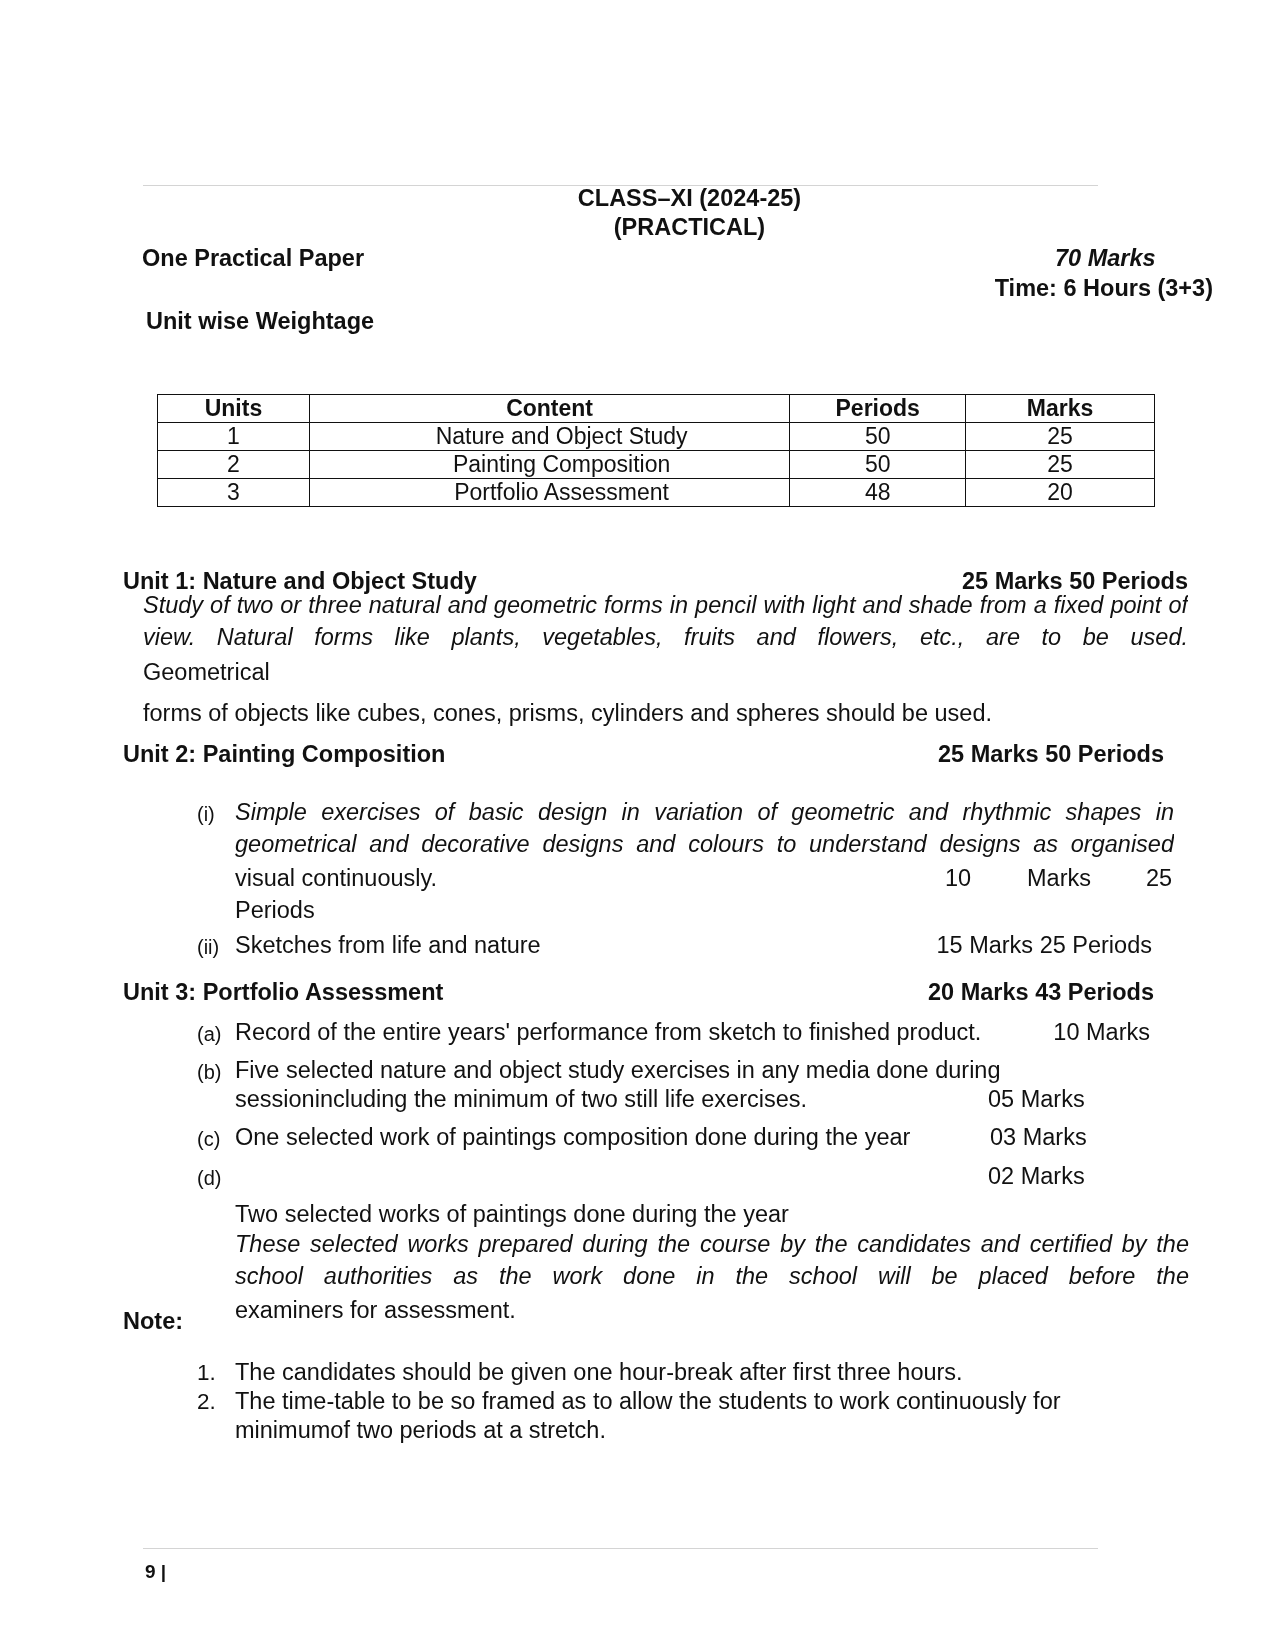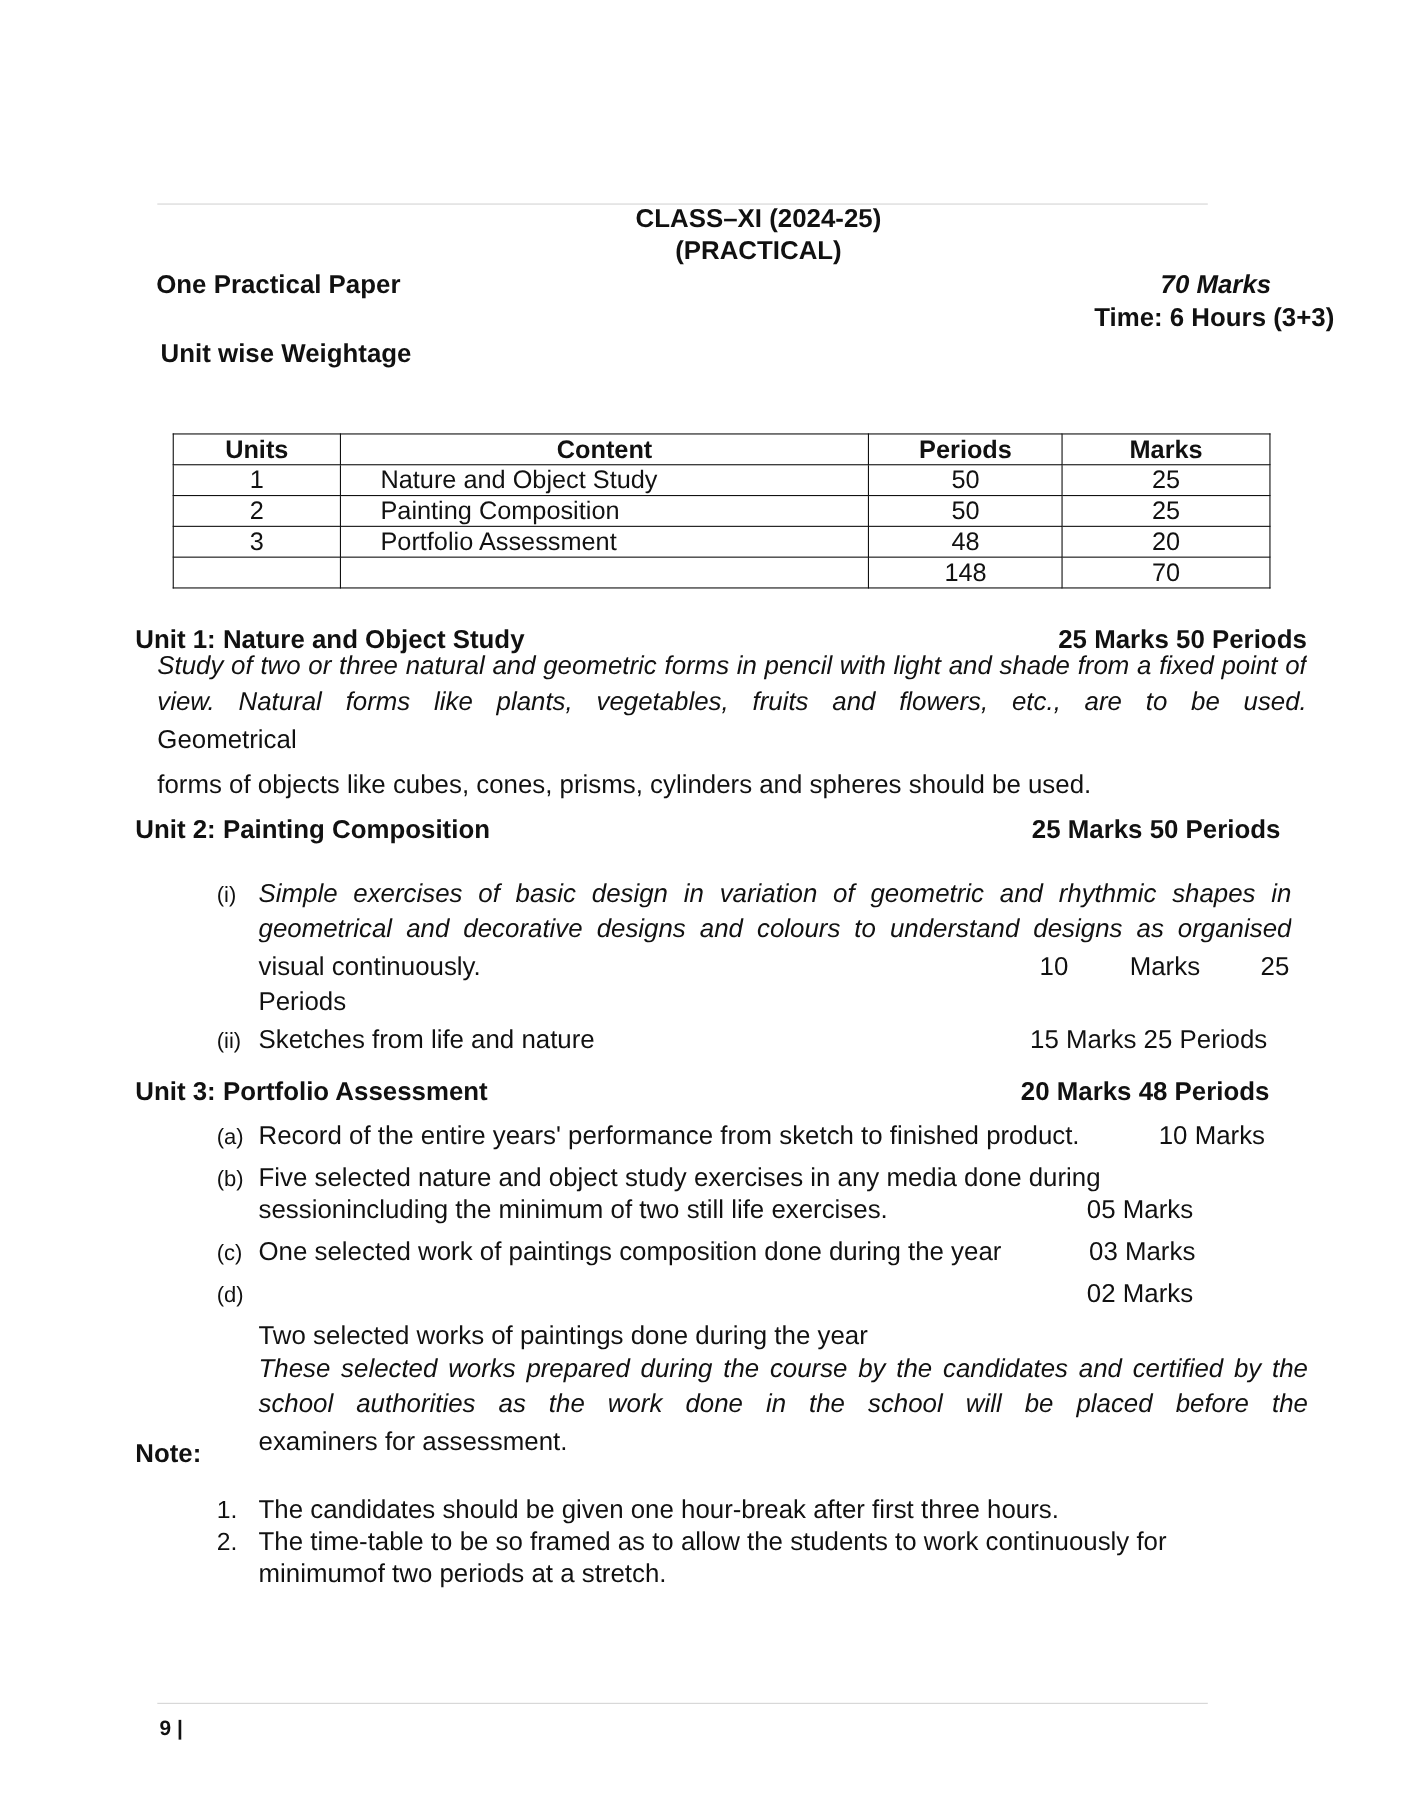--- a/index.html
+++ b/index.html
@@ -22,21 +22,21 @@
   
   table.weight {
     position: absolute; left: 157px; top: 394px; width: 998px;
     border-collapse: collapse; font-size: 23px;
   }
   table.weight th, table.weight td {
     border: 1.5px solid #111; padding: 0 12px; height: 27px; line-height: 27px;
   }
   table.weight th { font-weight: bold; text-align: center; }
   table.weight td.c { text-align: center; }
-  table.weight td.l { text-align: left; padding-left: 36px; }
+  table.weight td.l { text-align: center; padding-left: 36px; }
   col.c1 { width: 152px; } col.c2 { width: 481px; } col.c3 { width: 176px; } col.c4 { width: 189px; }
 
   
   .para {
     position: absolute; font-size: 23.5px; line-height: 31.5px;
     text-align: justify; text-align-last: left; white-space: normal; font-style: italic;
   }
   .marker { position: absolute; font-size: 20px; line-height: 1; white-space: nowrap; }
 </style>
 </head>
@@ -79,26 +79,20 @@
       <td class="l">Painting Composition</td>
       <td class="c">50</td>
       <td class="c">25</td>
     </tr>
     <tr>
       <td class="c">3</td>
       <td class="l">Portfolio Assessment</td>
       <td class="c">48</td>
       <td class="c">20</td>
     </tr>
-    <tr>
-      <td class="c"></td>
-      <td class="l"></td>
-      <td class="c">148</td>
-      <td class="c">70</td>
-    </tr>
   </tbody>
 </table>
 
 <div class="abs b f23" style="left:123px; top:570px;">Unit 1: Nature and Object Study</div>
 <div class="abs b f23" style="left:0; width:1188px; top:570px; text-align:right;">25 Marks 50 Periods</div>
 <div class="para" style="left:143px; top:590px; width:1045px; text-align-last:justify; height:63px; overflow:hidden;">Study of two or three natural and geometric forms in pencil with light and shade from a fixed point of view. Natural forms like plants, vegetables, fruits and flowers, etc., are to be used.</div>
 <div class="abs f23" style="left:143px; top:661px;">Geometrical</div>
 <div class="abs f23" style="left:143px; top:691px;margin-top:11px;">forms of objects like cubes, cones, prisms, cylinders and spheres should be used.</div>
 
 <div class="abs b f23" style="left:123px; top:743px;">Unit 2: Painting Composition</div>
@@ -110,21 +104,21 @@
 <div class="abs f23" style="left:945px; top:867px;">10</div>
 <div class="abs f23" style="left:1027px; top:867px;">Marks</div>
 <div class="abs f23" style="left:1146px; top:867px;">25</div>
 <div class="abs f23" style="left:235px; top:899px;">Periods</div>
 
 <div class="marker" style="left:197px; top:937px;">(ii)</div>
 <div class="abs f23" style="left:235px; top:934px;">Sketches from life and nature</div>
 <div class="abs f23" style="left:0; width:1152px; top:934px; text-align:right;">15 Marks 25 Periods</div>
 
 <div class="abs b f23" style="left:123px; top:981px;">Unit 3: Portfolio Assessment</div>
-<div class="abs b f23" style="left:0; width:1154px; top:981px; text-align:right;">20 Marks 48 Periods</div>
+<div class="abs b f23" style="left:0; width:1154px; top:981px; text-align:right;">20 Marks 43 Periods</div>
 
 <div class="marker" style="left:197px; top:1024px;">(a)</div>
 <div class="abs f23" style="left:235px; top:1021px;">Record of the entire years' performance from sketch to finished product.</div>
 <div class="abs f23" style="left:0; width:1150px; top:1021px; text-align:right;">10 Marks</div>
 
 <div class="marker" style="left:197px; top:1062px;">(b)</div>
 <div class="abs f23" style="left:235px; top:1059px;">Five selected nature and object study exercises in any media done during</div>
 <div class="abs f23" style="left:235px; top:1088px;">sessionincluding the minimum of two still life exercises.</div>
 <div class="abs f23" style="left:988px; top:1088px;">05 Marks</div>
 

